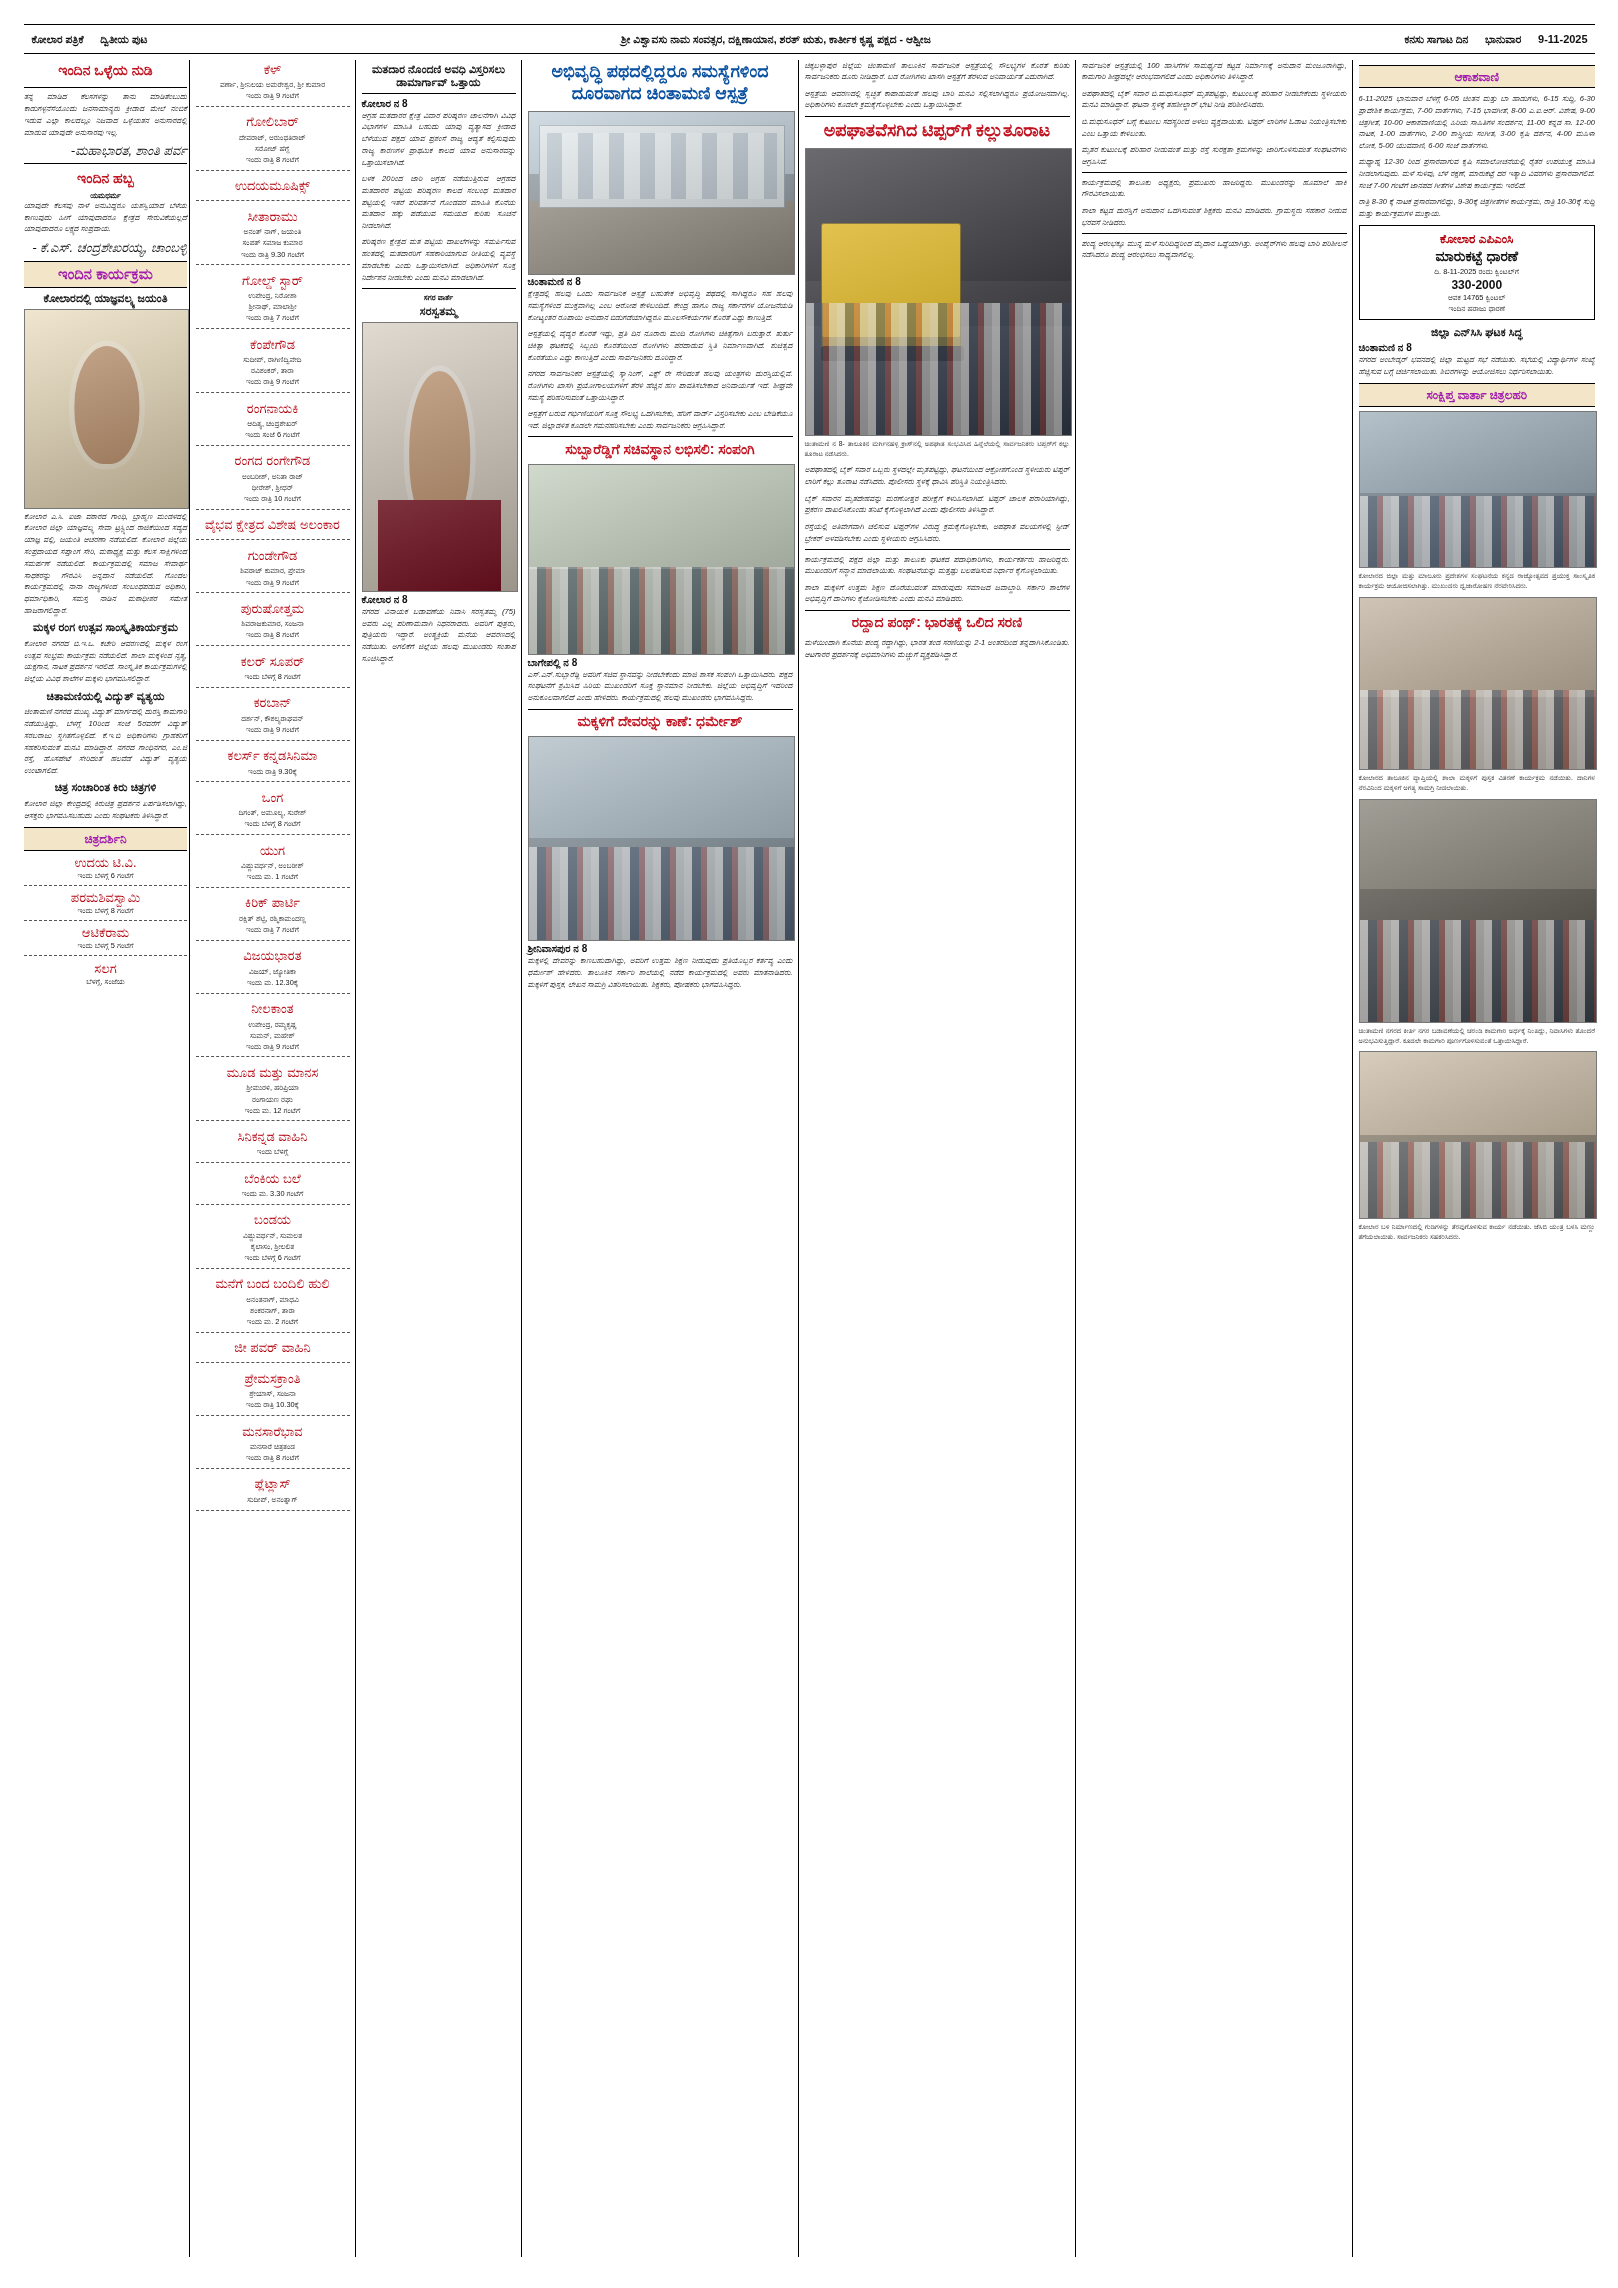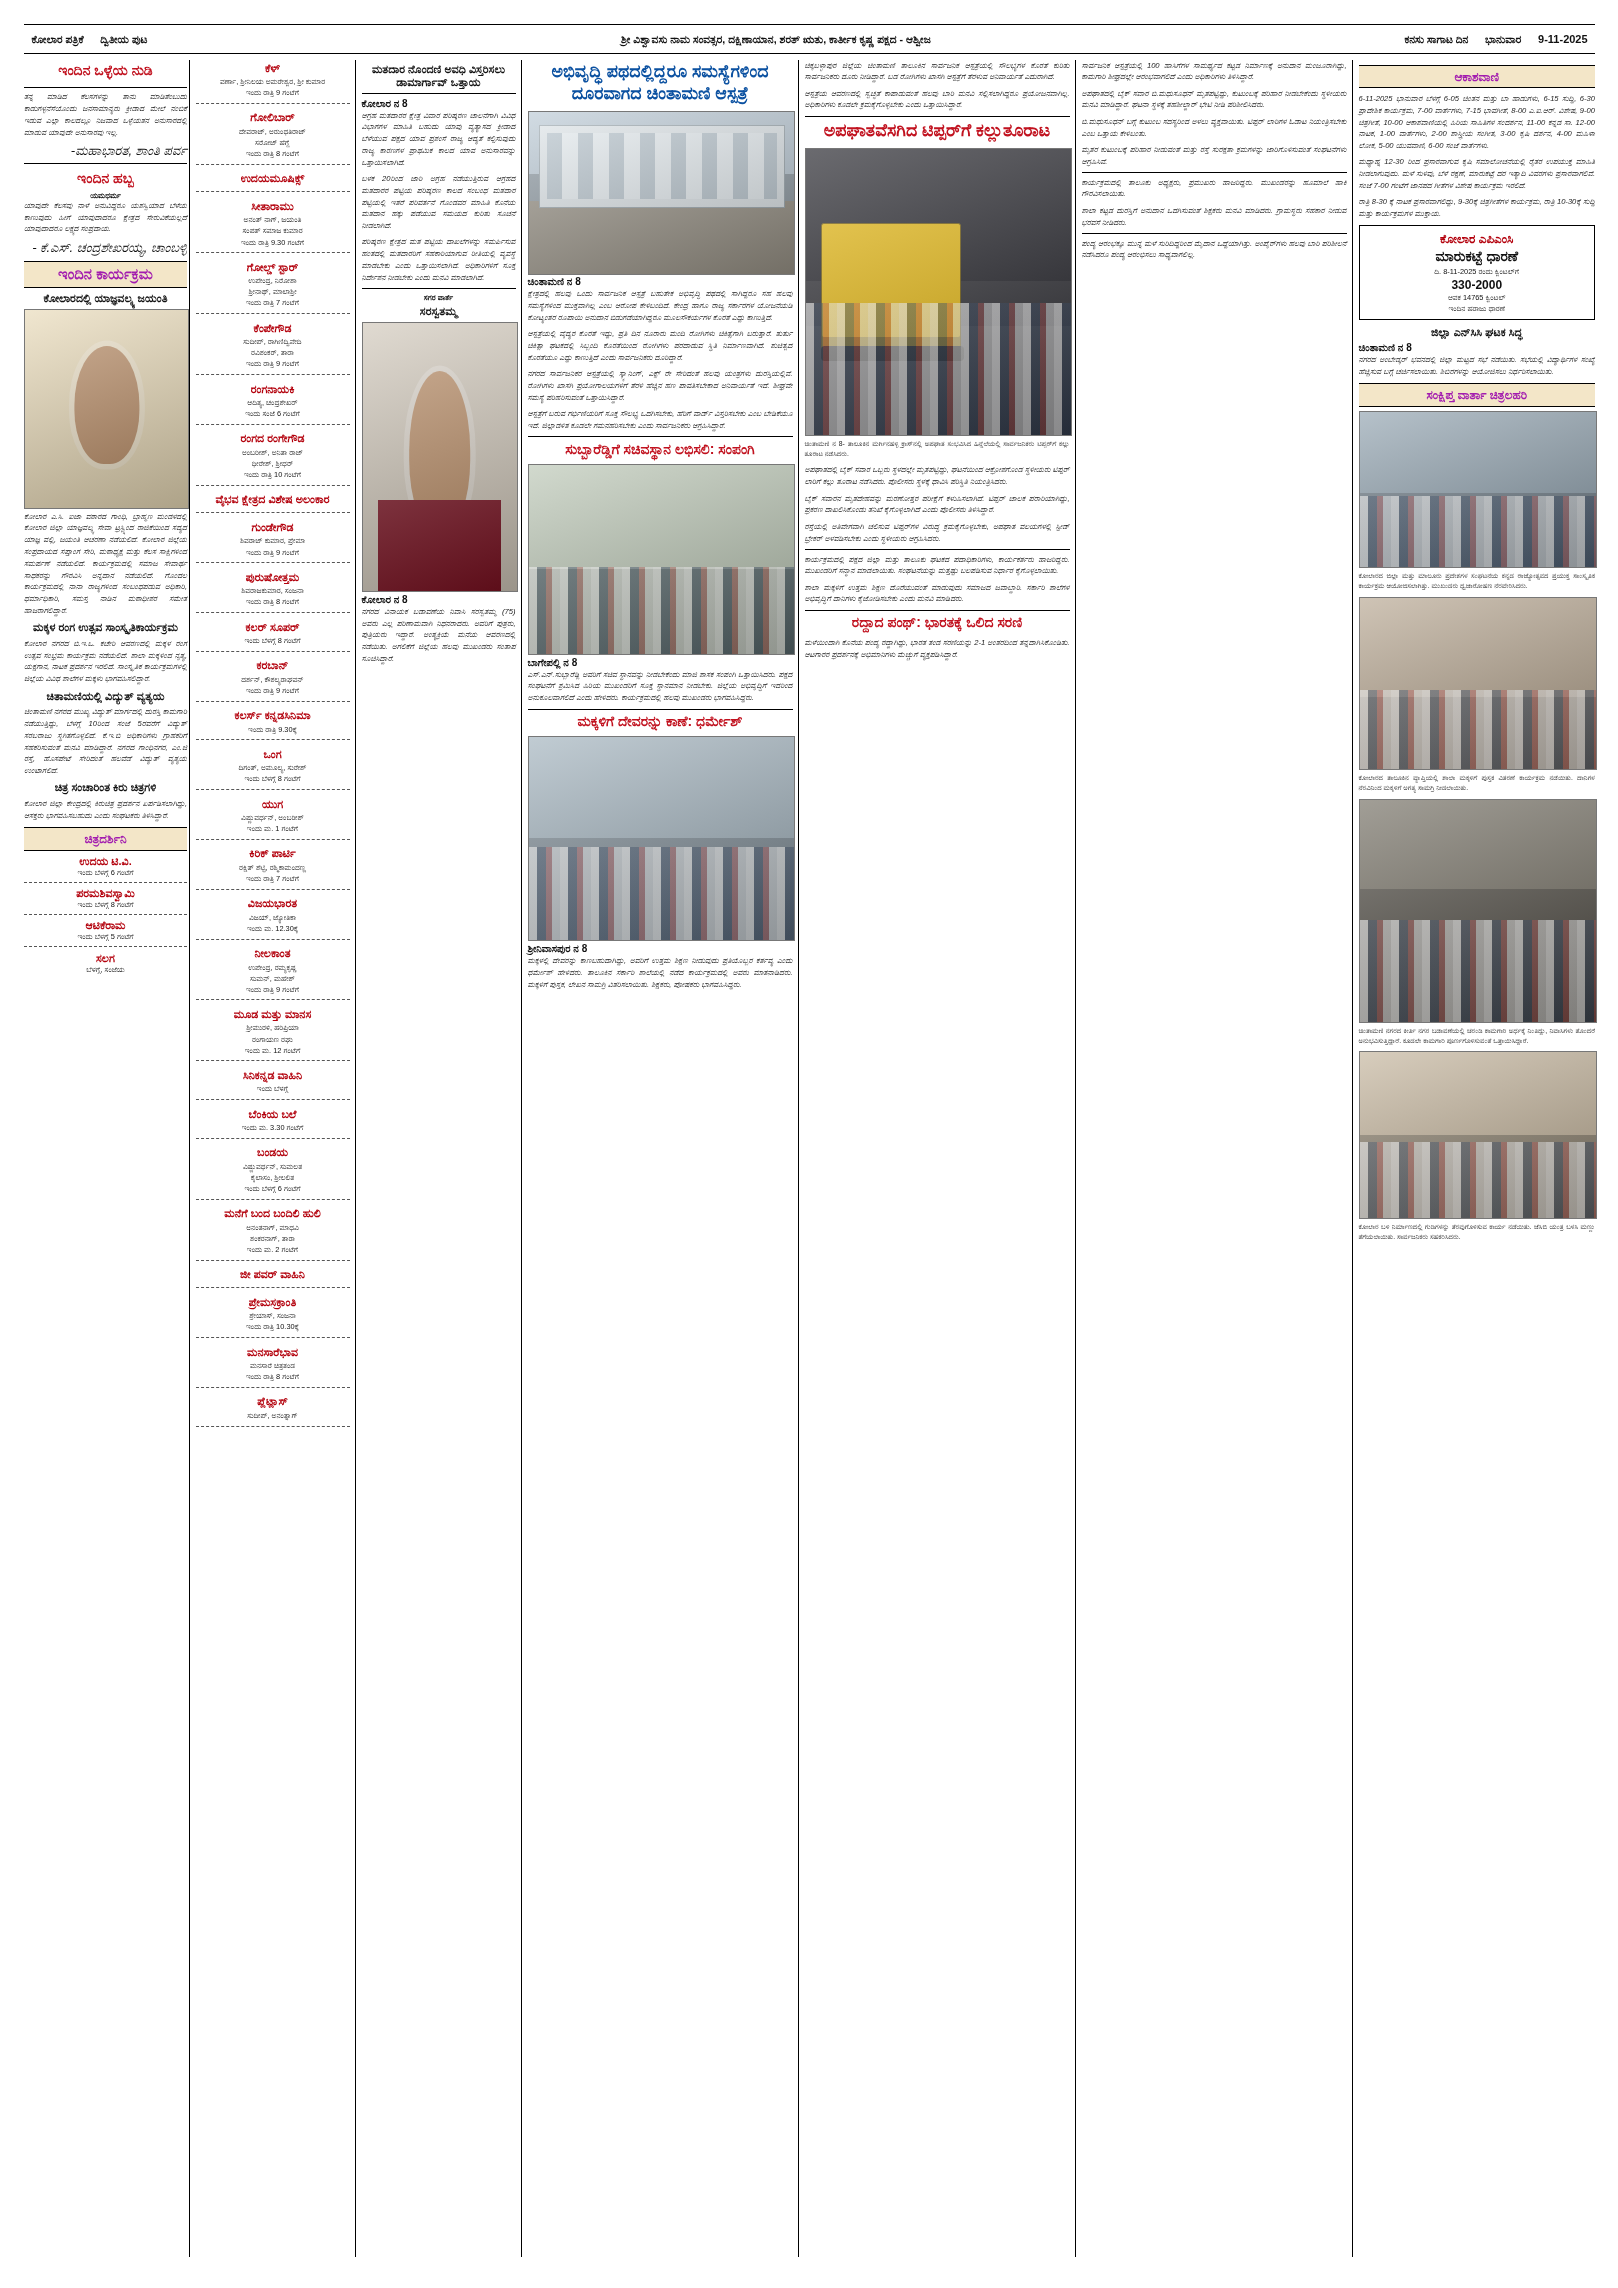--- a/index.html
+++ b/index.html
@@ -151,21 +151,21 @@
   .photo .bldg{
     position:absolute; left:4%; top:8%; width:92%; height:50%;
     background:#dfe6ea; border:0.9px solid #9aa6ad;
   }
   .photo .bldg::after{
     content:""; position:absolute; inset:7.4px;
     background:repeating-linear-gradient(90deg, #b9c6cf 0 14.8px, #e7eef2 14.8px 31px);
   }
   .prog-list{font-size:7.4px; line-height:1.5;}
   .prog-item{margin-bottom:5.5px;}
-  .prog-name{font-weight:bold; color:#b3000c; text-align:center; font-size:11px;}
+  .prog-name{font-weight:normal; color:#b3000c; text-align:center; font-size:13px;}
   .prog-sub{text-align:center; color:#111; font-size:7.4px;}
   .ad-box{
     border:1.8px solid #000; text-align:center; padding:5.5px 3.7px; margin:5.5px 0;
   }
   .ad-title{font-weight:bold; color:#b3000c; font-size:12px;}
   .ad-sub{font-weight:bold; font-size:14px; color:#111; margin:1.8px 0;}
   .ad-line{font-size:7.4px; line-height:1.5;}
   .ad-phone{font-weight:bold; font-size:12px;}
   .dateline{font-size:10px; font-weight:bold;}
   .small-label{font-size:7.4px; text-align:center; font-weight:bold; color:#111;}

